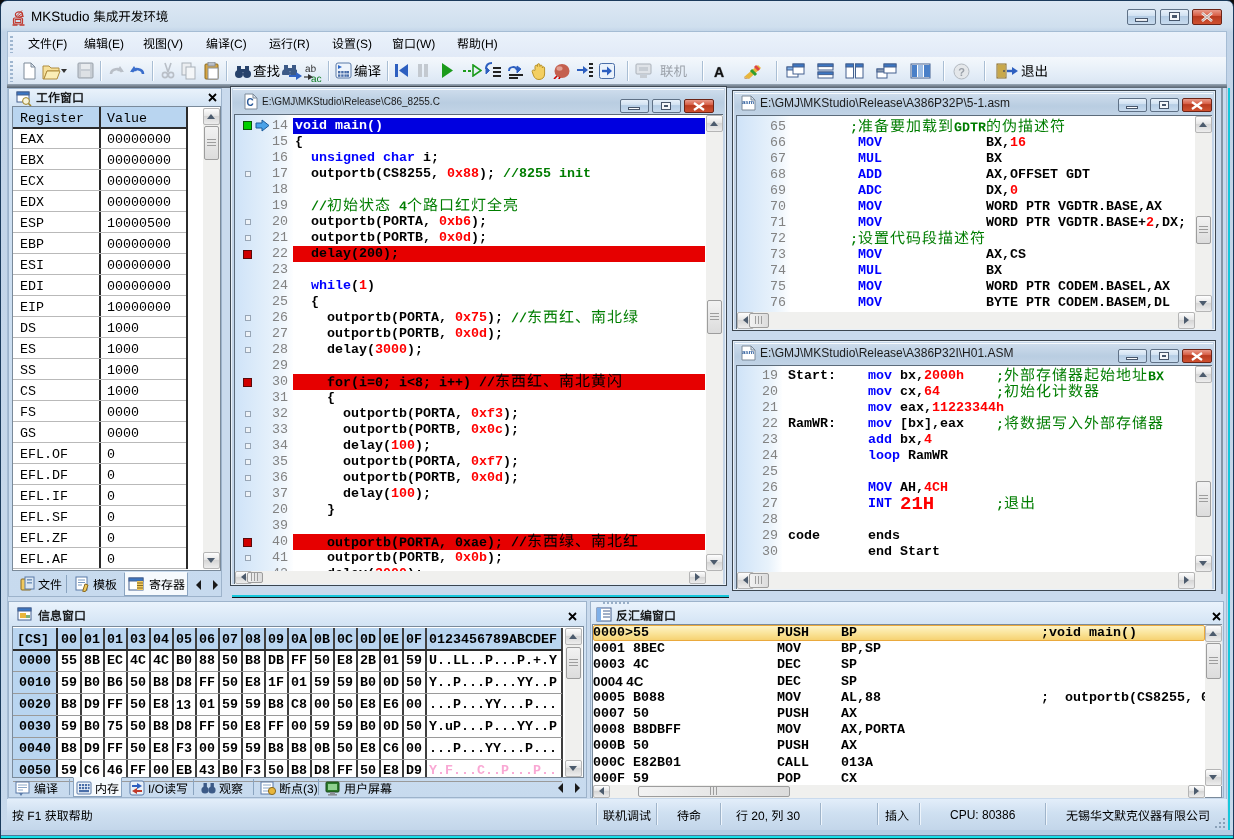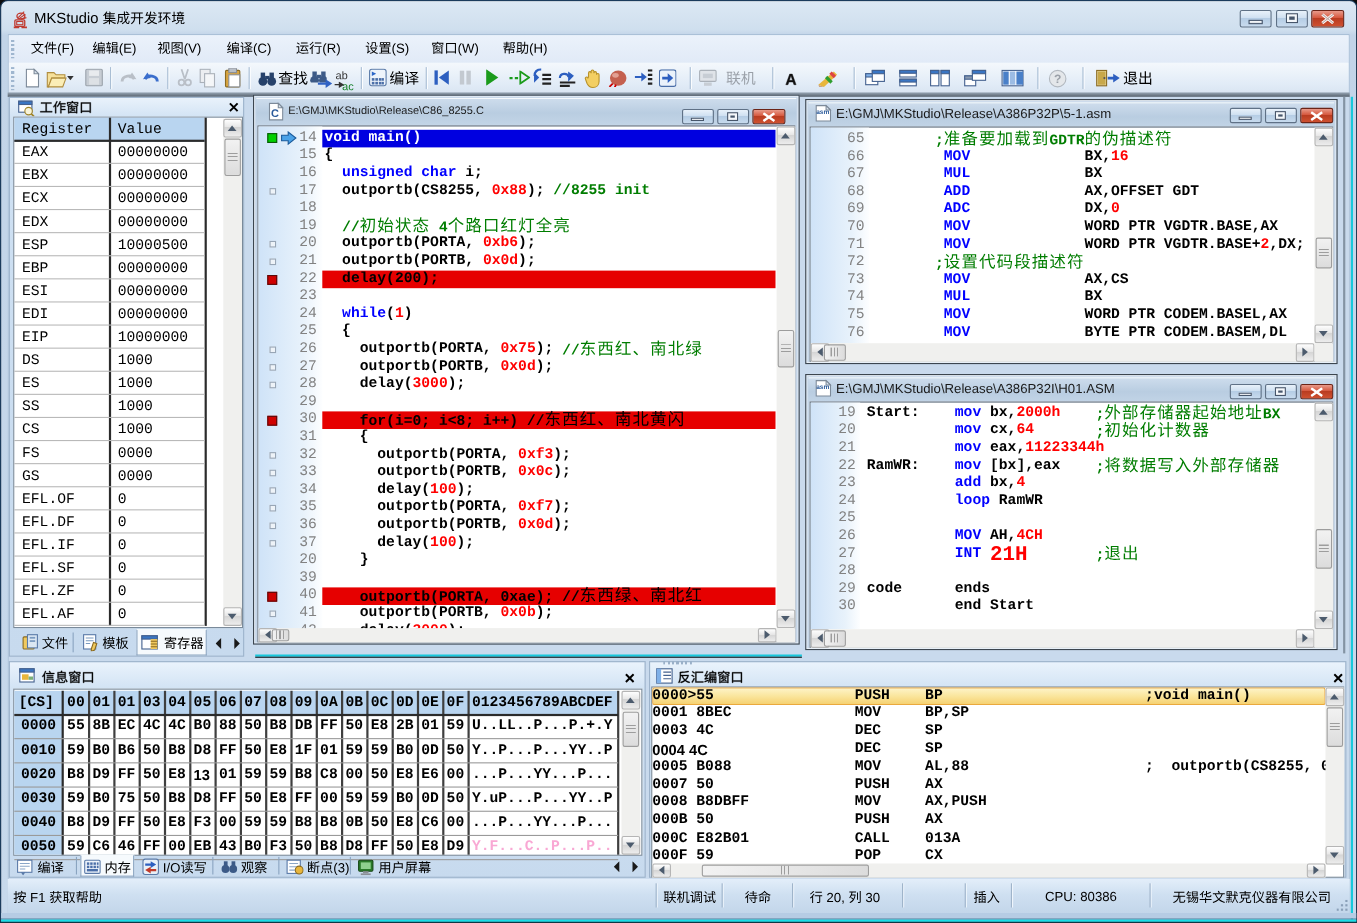--- a/index.html
+++ b/index.html
@@ -1775,21 +1775,21 @@
 <div class="abs" style="left:841px;top:674px;font-family:Liberation Mono,monospace;font-size:13.34px;font-weight:bold;line-height:16px;color:#000">SP</div>
 <div class="abs" style="left:593px;top:690px;font-family:Liberation Mono,monospace;font-size:13.34px;font-weight:bold;line-height:16px;color:#000;white-space:pre">0005 B088</div>
 <div class="abs" style="left:777px;top:690px;font-family:Liberation Mono,monospace;font-size:13.34px;font-weight:bold;line-height:16px;color:#000">MOV</div>
 <div class="abs" style="left:841px;top:690px;font-family:Liberation Mono,monospace;font-size:13.34px;font-weight:bold;line-height:16px;color:#000">AL,88</div>
 <div class="abs" style="left:1041px;top:690px;font-family:Liberation Mono,monospace;font-size:13.34px;font-weight:bold;line-height:16px;color:#000;white-space:pre">;  outportb(CS8255, 0</div>
 <div class="abs" style="left:593px;top:706px;font-family:Liberation Mono,monospace;font-size:13.34px;font-weight:bold;line-height:16px;color:#000;white-space:pre">0007 50</div>
 <div class="abs" style="left:777px;top:706px;font-family:Liberation Mono,monospace;font-size:13.34px;font-weight:bold;line-height:16px;color:#000">PUSH</div>
 <div class="abs" style="left:841px;top:706px;font-family:Liberation Mono,monospace;font-size:13.34px;font-weight:bold;line-height:16px;color:#000">AX</div>
 <div class="abs" style="left:593px;top:722px;font-family:Liberation Mono,monospace;font-size:13.34px;font-weight:bold;line-height:16px;color:#000;white-space:pre">0008 B8DBFF</div>
 <div class="abs" style="left:777px;top:722px;font-family:Liberation Mono,monospace;font-size:13.34px;font-weight:bold;line-height:16px;color:#000">MOV</div>
-<div class="abs" style="left:841px;top:722px;font-family:Liberation Mono,monospace;font-size:13.34px;font-weight:bold;line-height:16px;color:#000">AX,PUSH</div>
+<div class="abs" style="left:841px;top:722px;font-family:Liberation Mono,monospace;font-size:13.34px;font-weight:bold;line-height:16px;color:#000">AX,PORTA</div>
 <div class="abs" style="left:593px;top:738px;font-family:Liberation Mono,monospace;font-size:13.34px;font-weight:bold;line-height:16px;color:#000;white-space:pre">000B 50</div>
 <div class="abs" style="left:777px;top:738px;font-family:Liberation Mono,monospace;font-size:13.34px;font-weight:bold;line-height:16px;color:#000">PUSH</div>
 <div class="abs" style="left:841px;top:738px;font-family:Liberation Mono,monospace;font-size:13.34px;font-weight:bold;line-height:16px;color:#000">AX</div>
 <div class="abs" style="left:593px;top:755px;font-family:Liberation Mono,monospace;font-size:13.34px;font-weight:bold;line-height:16px;color:#000;white-space:pre">000C E82B01</div>
 <div class="abs" style="left:777px;top:755px;font-family:Liberation Mono,monospace;font-size:13.34px;font-weight:bold;line-height:16px;color:#000">CALL</div>
 <div class="abs" style="left:841px;top:755px;font-family:Liberation Mono,monospace;font-size:13.34px;font-weight:bold;line-height:16px;color:#000">013A</div>
 <div class="abs" style="left:593px;top:771px;font-family:Liberation Mono,monospace;font-size:13.34px;font-weight:bold;line-height:16px;color:#000;white-space:pre">000F 59</div>
 <div class="abs" style="left:777px;top:771px;font-family:Liberation Mono,monospace;font-size:13.34px;font-weight:bold;line-height:16px;color:#000">POP</div>
 <div class="abs" style="left:841px;top:771px;font-family:Liberation Mono,monospace;font-size:13.34px;font-weight:bold;line-height:16px;color:#000">CX</div>
 <div class="sb" style="left:1205px;top:625px;width:17px;height:161px"></div>

